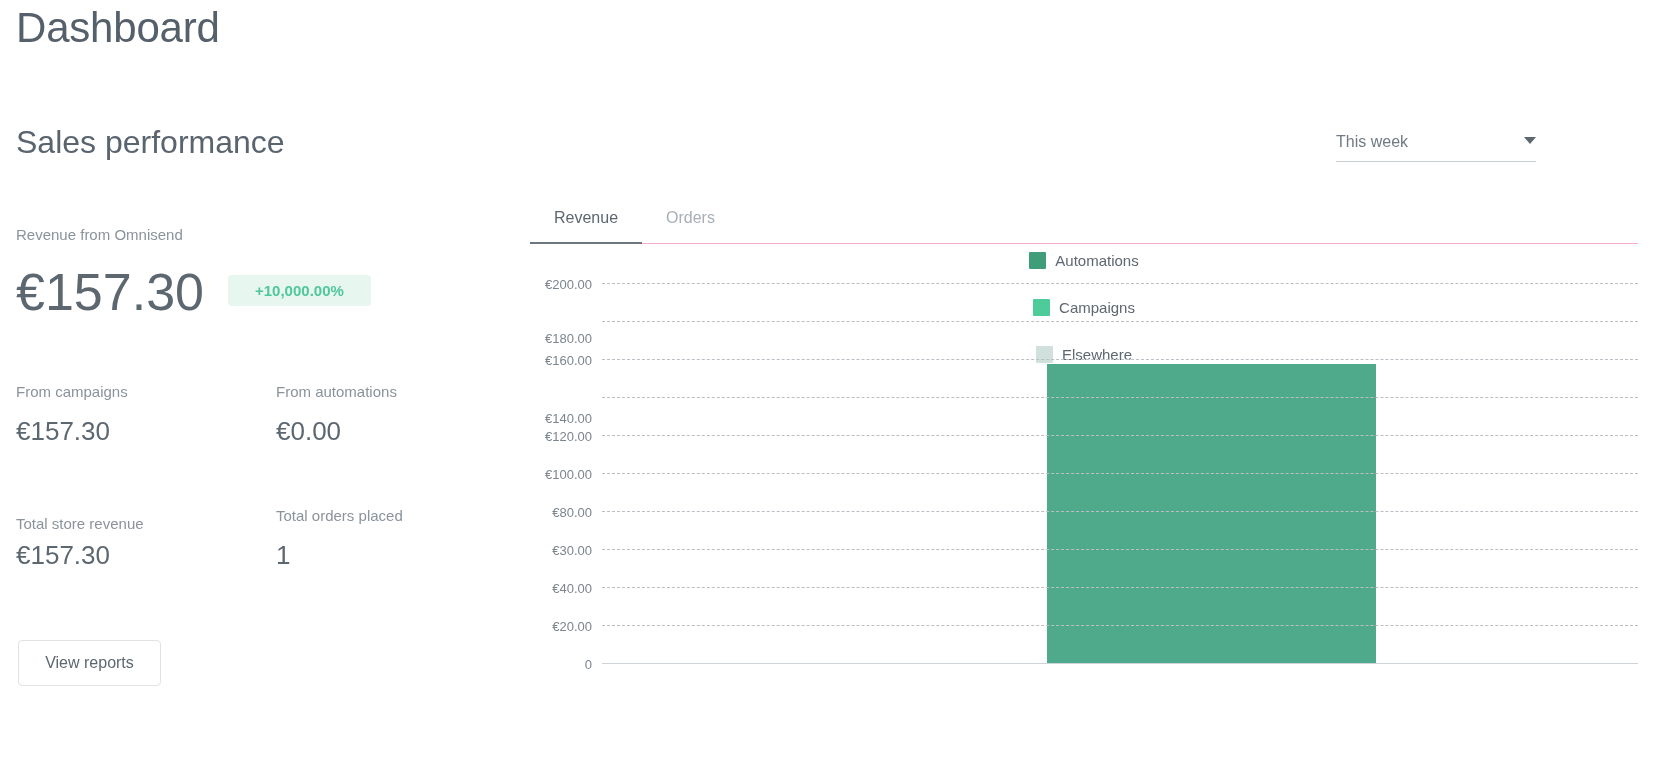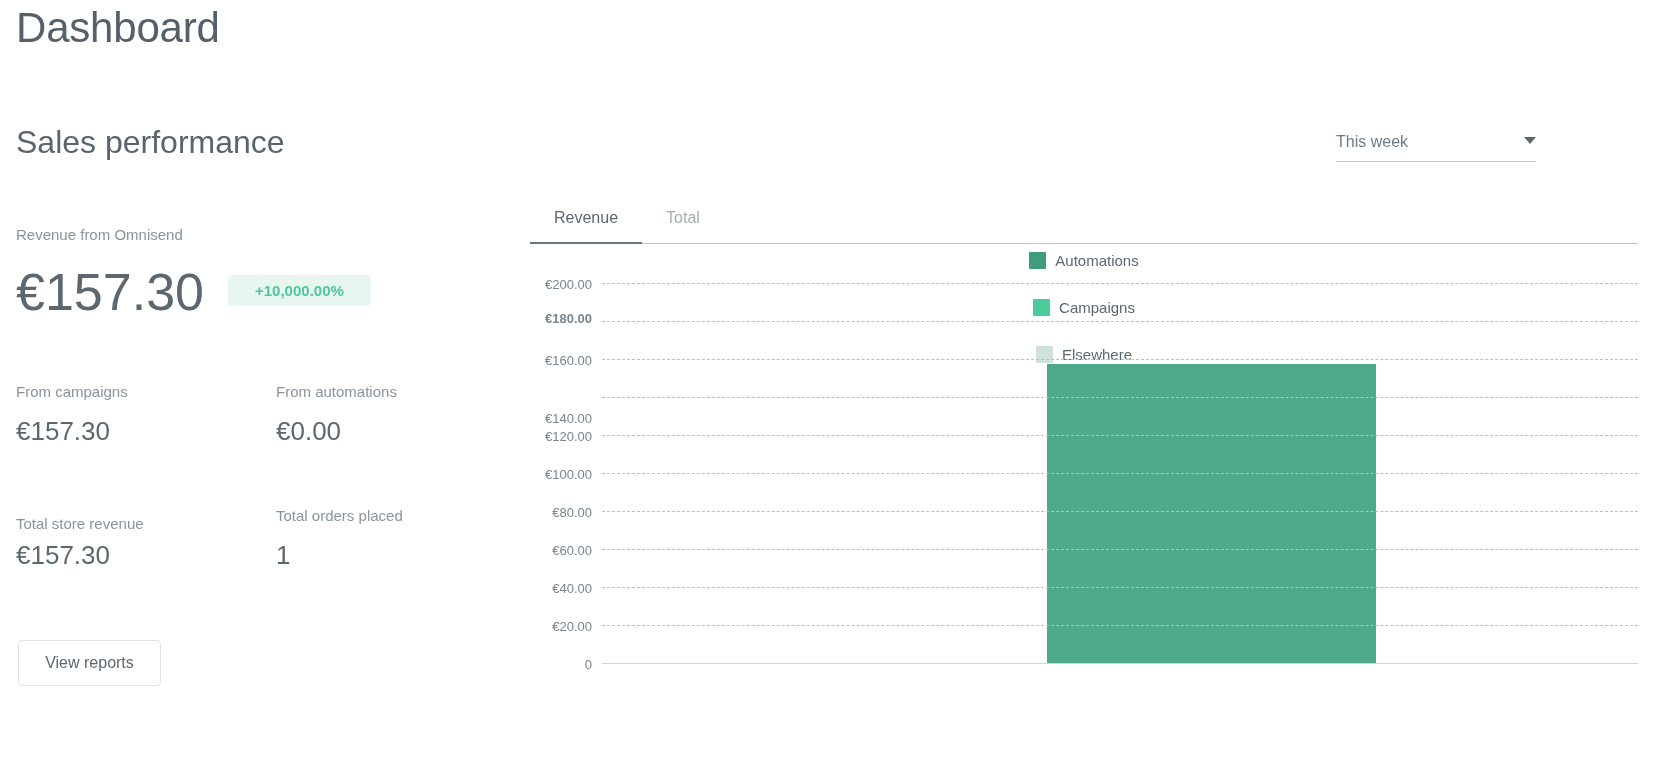--- a/index.html
+++ b/index.html
@@ -258,48 +258,48 @@
     <div class="metric-label" style="left:276px; top:507px;">Total orders placed</div>
     <div class="metric-value" style="left:276px; top:540px;">1</div>
 
     <button class="view-reports">View reports</button>
   </div>
 
   <div class="chart-panel">
 
     <div class="tabs">
       <div class="tab active">Revenue</div>
-      <div class="tab">Total</div>
+      <div class="tab">Orders</div>
     </div>
 
     <div class="legend">
       <div class="legend-item">
         <span class="swatch" id="sw0" style="background: rgb(63, 158, 121);"></span>
         <span class="legend-label">Automations</span>
       </div>
       <div class="legend-item">
         <span class="swatch" id="sw1" style="background: rgb(78, 203, 155);"></span>
         <span class="legend-label">Campaigns</span>
       </div>
       <div class="legend-item">
         <span class="swatch" id="sw2" style="background: rgb(207, 224, 221);"></span>
         <span class="legend-label">Elsewhere</span>
       </div>
     </div>
 
     <div class="plot">
       <div class="y-axis" id="y-axis">
           <div class="y-tick" style="top: 0px;">€200.00</div>
-          <div class="y-tick" style="top: 34px; font-weight: bold;">€180.00</div>
+          <div class="y-tick" style="top: 54px;">€180.00</div>
           <div class="y-tick" style="top: 76px;">€160.00</div>
           <div class="y-tick" style="top: 114px; margin-top: 20px;">€140.00</div>
           <div class="y-tick" style="top: 152px;">€120.00</div>
           <div class="y-tick" style="top: 190px;">€100.00</div>
           <div class="y-tick" style="top: 228px;">€80.00</div>
-          <div class="y-tick" style="top: 266px;">€60.00</div>
+          <div class="y-tick" style="top: 266px;">€30.00</div>
           <div class="y-tick" style="top: 304px;">€40.00</div>
           <div class="y-tick" style="top: 342px;">€20.00</div>
           <div class="y-tick" style="top: 380px;">0</div>
         </div>
       <div class="grid-area" id="grid-area">
         <div class="bars" id="bars">
             <div class="bar" style="left: 43%; width: 31.75%; height: 298.87px; background: rgb(79, 170, 139);"></div>
           </div>
       <div class="gridline" style="top: 0px;"></div>
           <div class="gridline" style="top: 38px;"></div>

